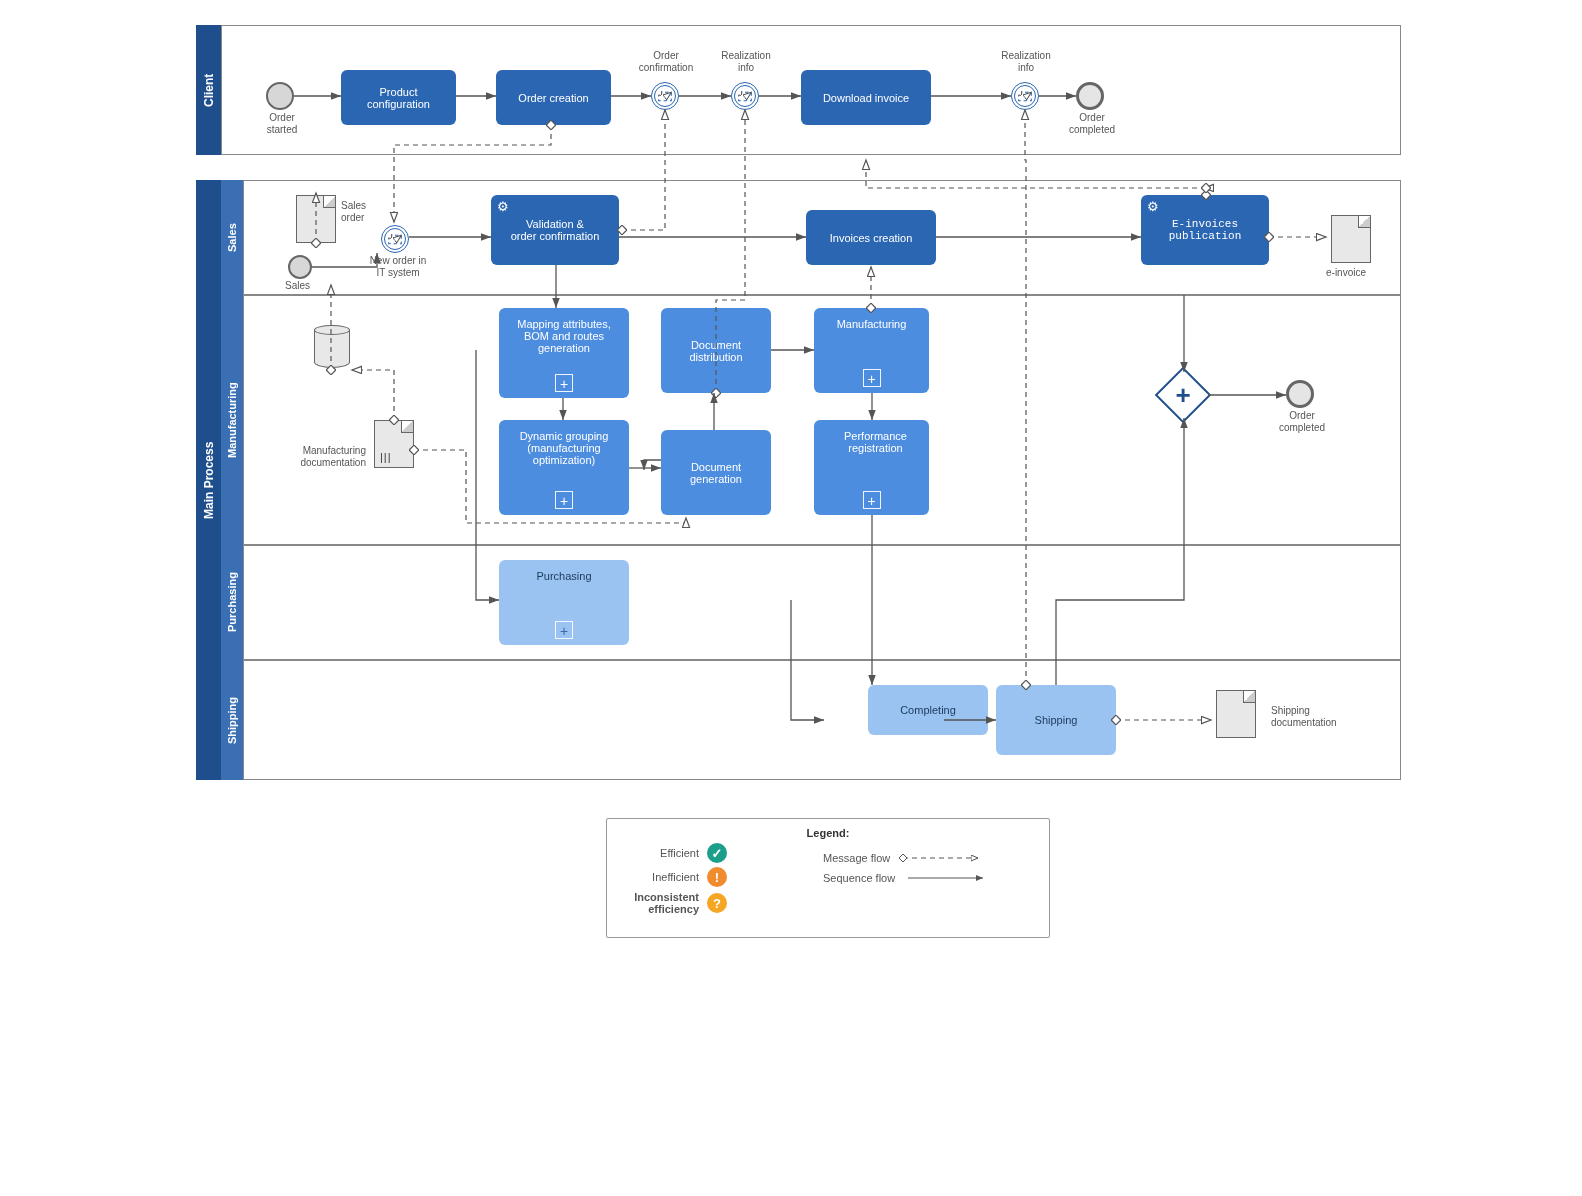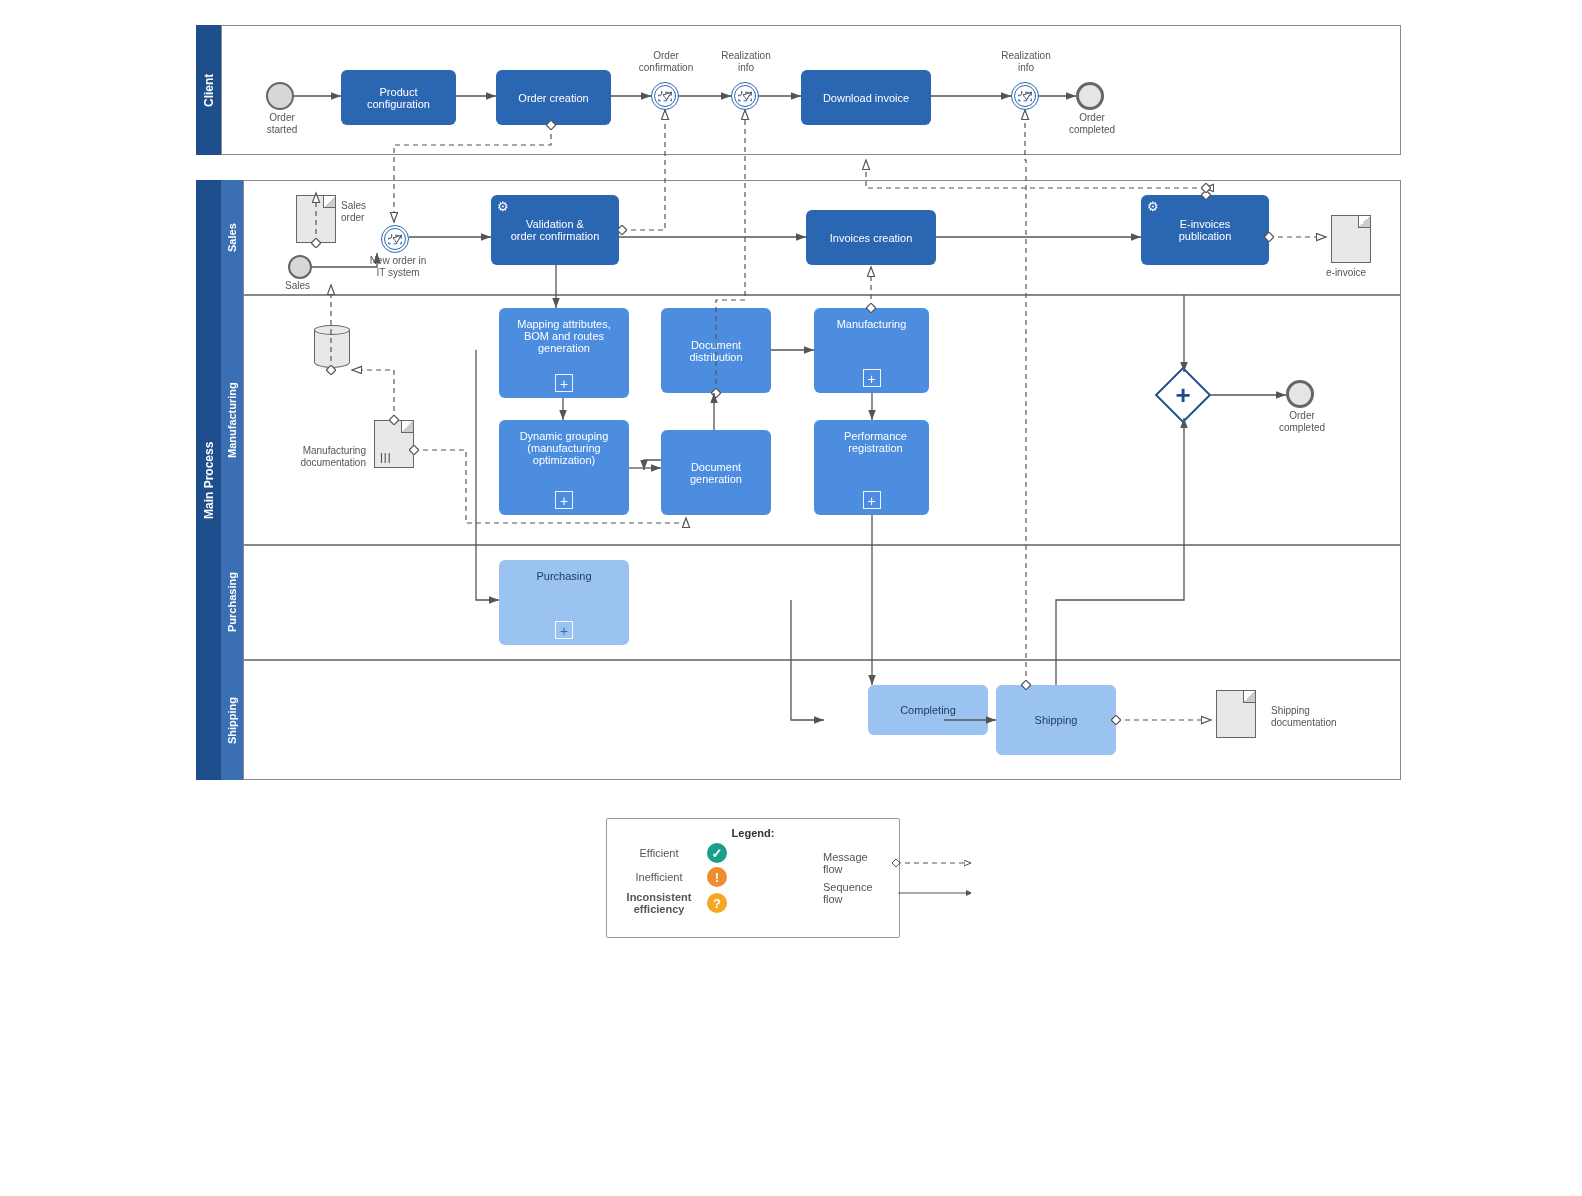--- a/index.html
+++ b/index.html
@@ -43,21 +43,21 @@
 
 
 svg.overlay { position:absolute; top:0; left:0; width:1250px; height:990px; pointer-events:none; }
 .seq { stroke:#555; stroke-width:1.3; fill:none; marker-end:url(#arrow); }
 .msg { stroke:#555; stroke-width:1.2; fill:none; stroke-dasharray:5 4; marker-start:url(#dia); marker-end:url(#openarrow); }
 
 
 .legend { position:absolute; border:1px solid #999; border-radius:2px; padding:8px 12px; background:#fff; }
 .legend .title { font-weight:bold; text-align:center; font-size:11px; margin-bottom:4px; }
 .legend .row { display:flex; align-items:center; gap:8px; margin:4px 0; font-size:11px; color:#555; }
-.legend .row .lab { width:80px; text-align:center; }
+.legend .row .lab { width:80px; text-align:right; }
 .badge { width:20px; height:20px; border-radius:50%; display:flex; align-items:center; justify-content:center; color:#fff; font-size:13px; font-weight:bold; }
 .badge.green{ background:#1b9e8a; } .badge.orange{ background:#f08c2e; } .badge.qmark{ background:#f5a623; }
 .legend .right { position:absolute; top:26px; left:216px; font-size:11px; color:#555; }
 .legend .right .r { margin:6px 0; display:flex; align-items:center; gap:8px; }
 .legend svg { width:90px; height:14px; }
 </style>
 </head>
 <body>
 
 <div class="canvas">
@@ -145,21 +145,21 @@
   <div class="activity" style="left:325px; top:195px; width:128px; height:70px;">
       <span class="gear">⚙</span>
       <span class="label" style="white-space:pre-line;">Validation &amp;
 order confirmation</span>
     </div>
   <div class="activity" style="left:640px; top:210px; width:130px; height:55px;">
       <span class="label">Invoices creation</span>
     </div>
   <div class="activity" style="left:975px; top:195px; width:128px; height:70px;">
       <span class="gear">⚙</span>
-      <span class="label" style="white-space:pre-line;">E-invoices
+      <span class="label" style="white-space:pre-line;font-family:Liberation Mono, monospace;">E-invoices
 publication</span>
     </div>
 
   <div class="doc-obj" style="left:1165px; top:215px;">
       <div class="doc">
         <div class="fold"></div>
       </div>
     </div>
   <div class="small-label" style="left:1160px; top:267px;">e-invoice</div>
 
@@ -287,21 +287,21 @@
     <path class="seq" d="M706 515 V685"></path>
     <path class="seq" d="M778 720 H830"></path>
     <path class="seq" d="M890 685 V600 H1018 V418"></path>
     <path class="msg" d="M950 720 H1045"></path>
 
     <path class="msg" d="M228 420 V370 H186"></path>
     <path class="msg" d="M248 450 H300 V523 H520 V518"></path>
     <path class="msg" d="M165 370 V285"></path>
   </svg>
 
-  <div class="legend" style="left:440px; top:818px; width:294px; height:120px;">
+  <div class="legend" style="left:440px; top:818px; width:444px; height:120px;">
     <div class="title">Legend:</div>
     <div class="row">
         <span class="lab">Efficient</span>
         <span class="badge green">✓</span>
       </div>
     <div class="row">
         <span class="lab">Inefficient</span>
         <span class="badge orange">!</span>
       </div>
     <div class="row">

